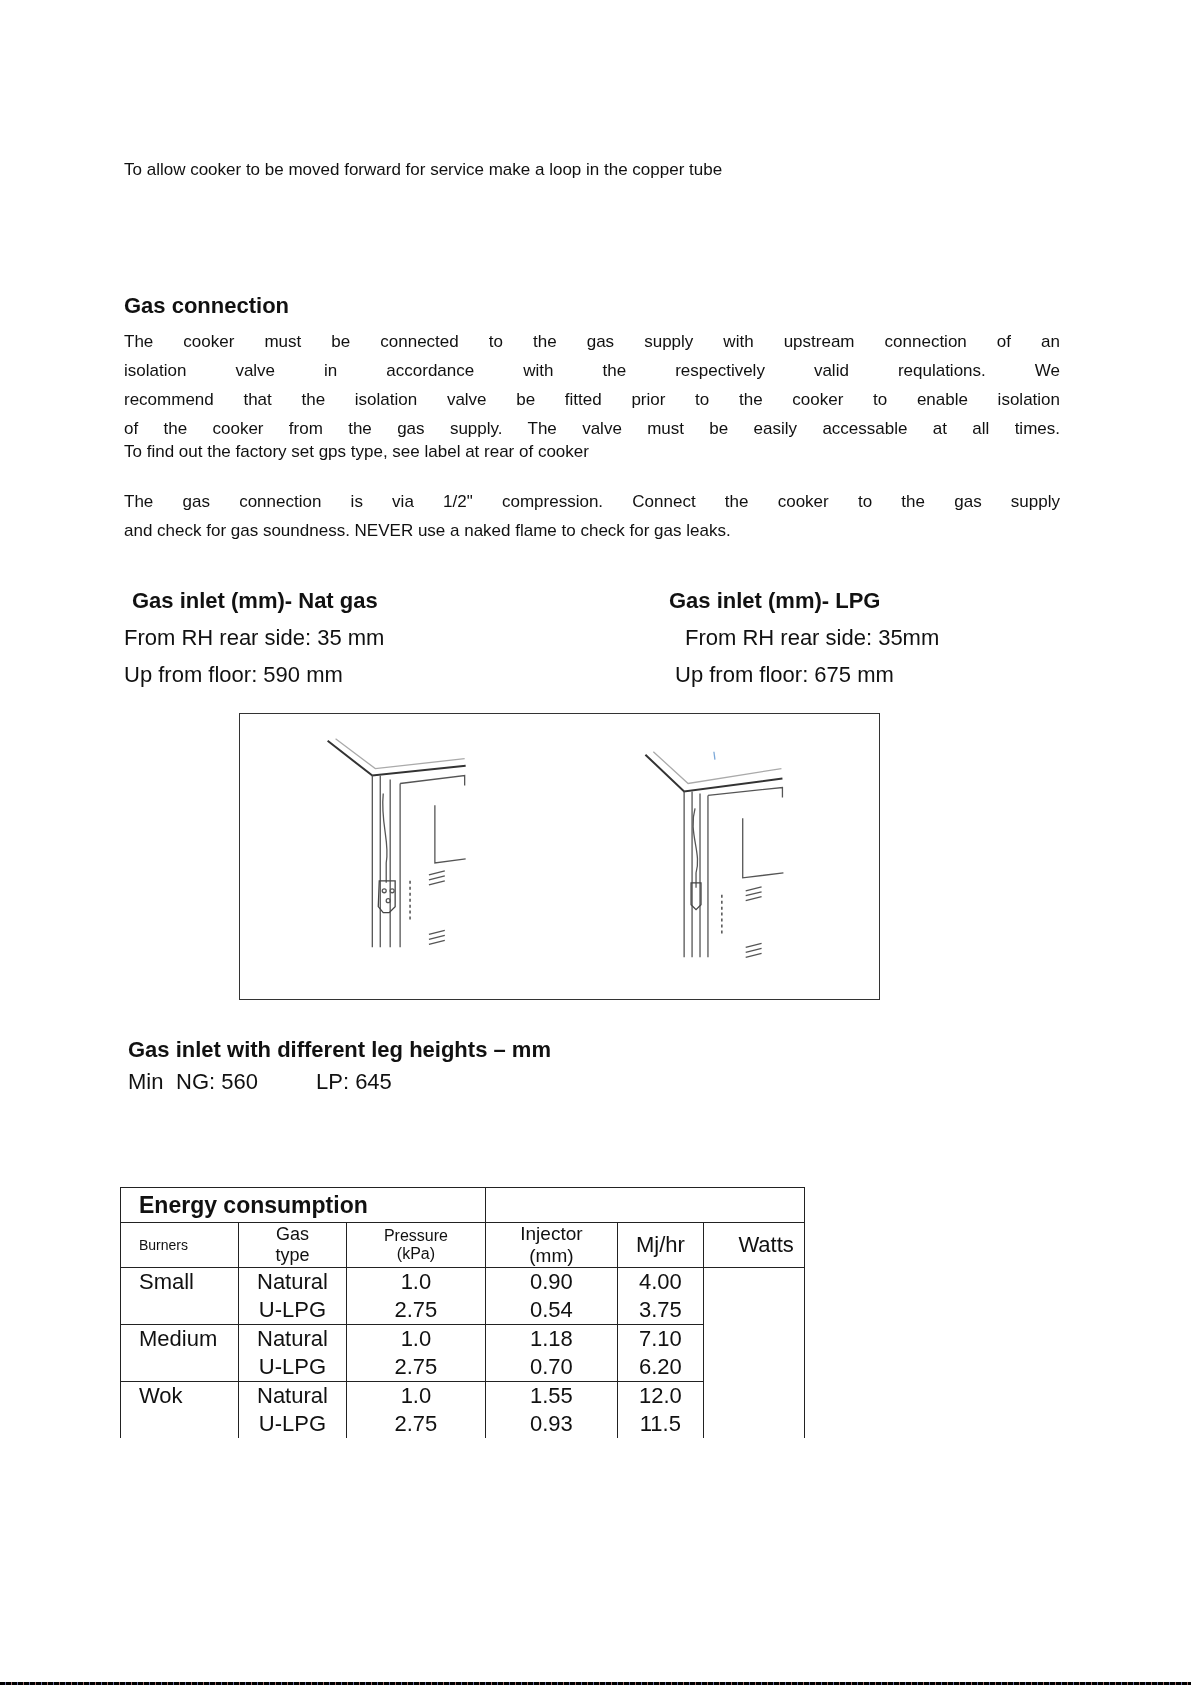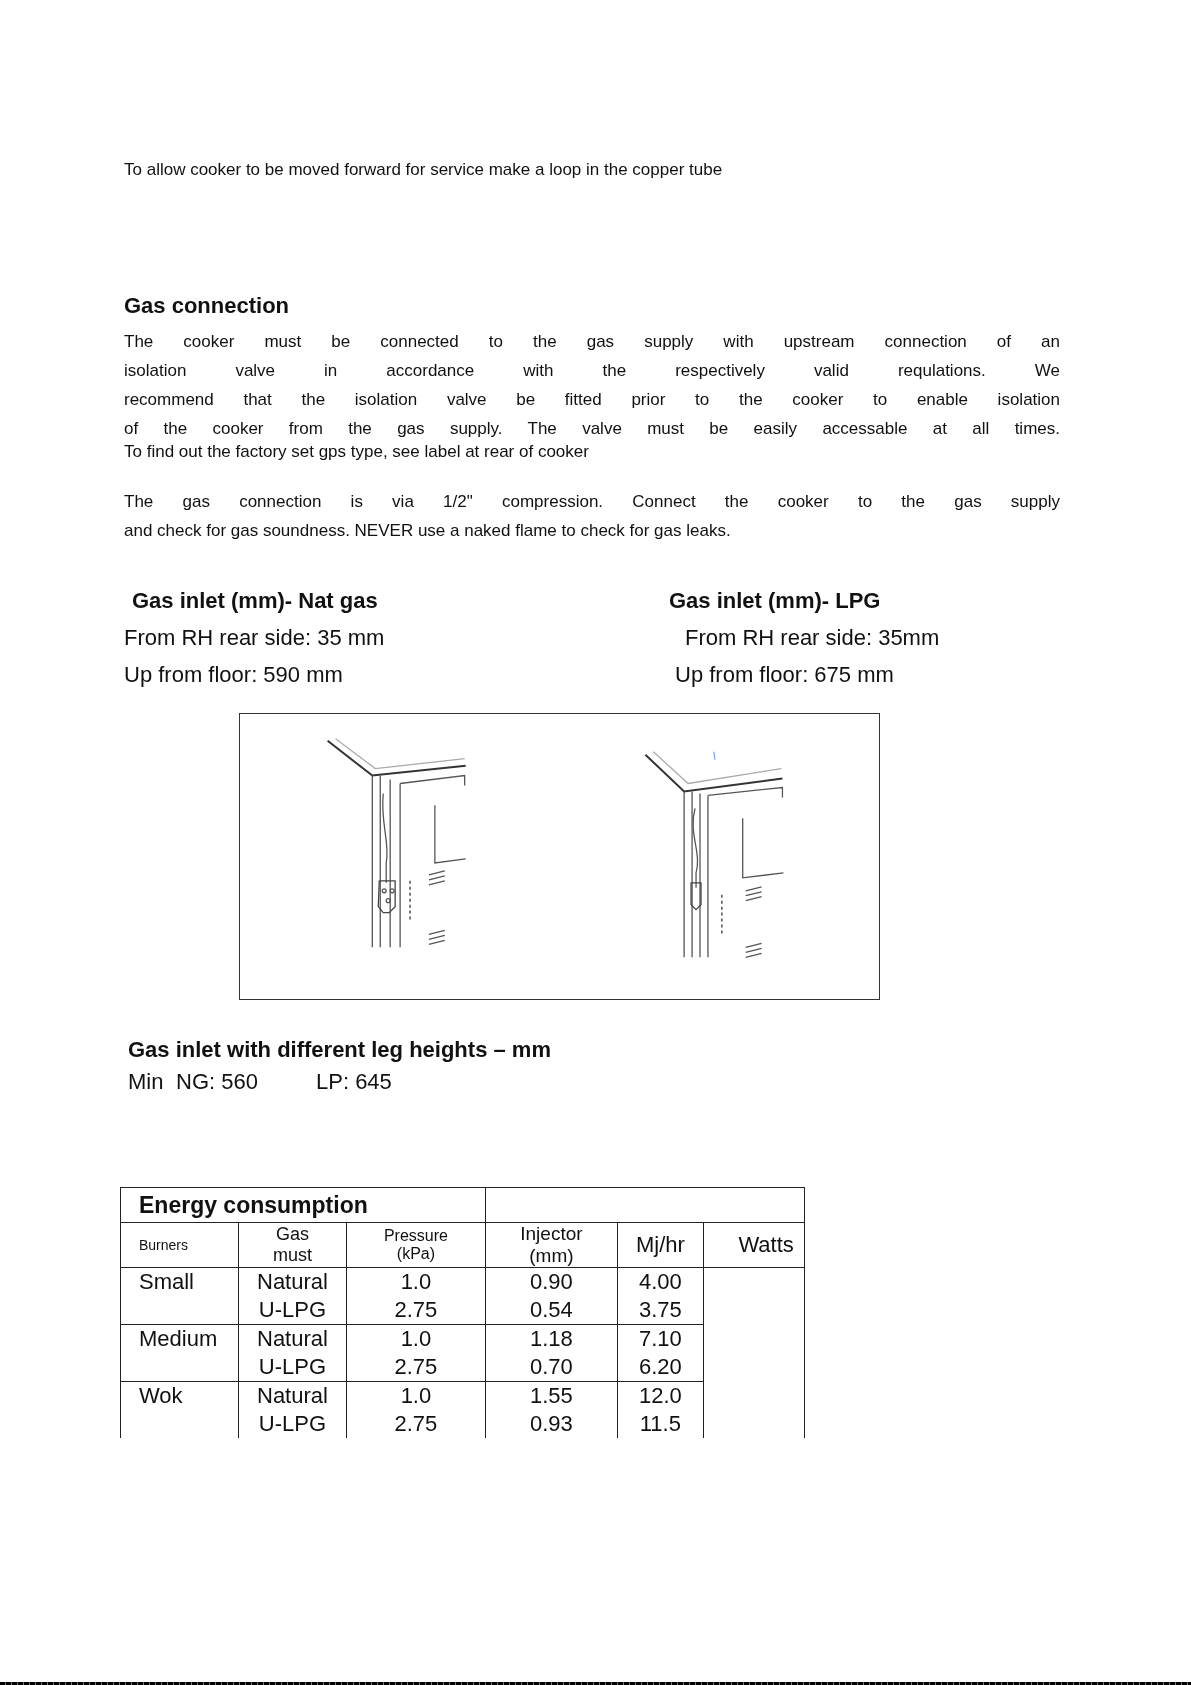--- a/index.html
+++ b/index.html
@@ -109,21 +109,21 @@
       <col style="width:80px">
       <col style="width:101px">
   </colgroup>
   <tbody>
       <tr>
     <td colspan="3" class="title">Energy consumption</td>
     <td colspan="3"></td>
   </tr>
   <tr class="hdr">
     <td class="small" style="font-size:14px">Burners</td>
-    <td class="c" style="font-size:18px">Gas must</td>
+    <td class="c" style="font-size:18px">Gas type</td>
     <td class="c small">Pressure (kPa)</td>
     <td class="c" style="font-size:19px">Injector (mm)</td>
     <td class="c">Mj/hr</td>
     <td class="c" style="text-align:right; padding-right:10px">Watts</td>
   </tr>
 
   <tr>
     <td class="stack">
           <div>Small</div>
           <div>&nbsp;</div>

